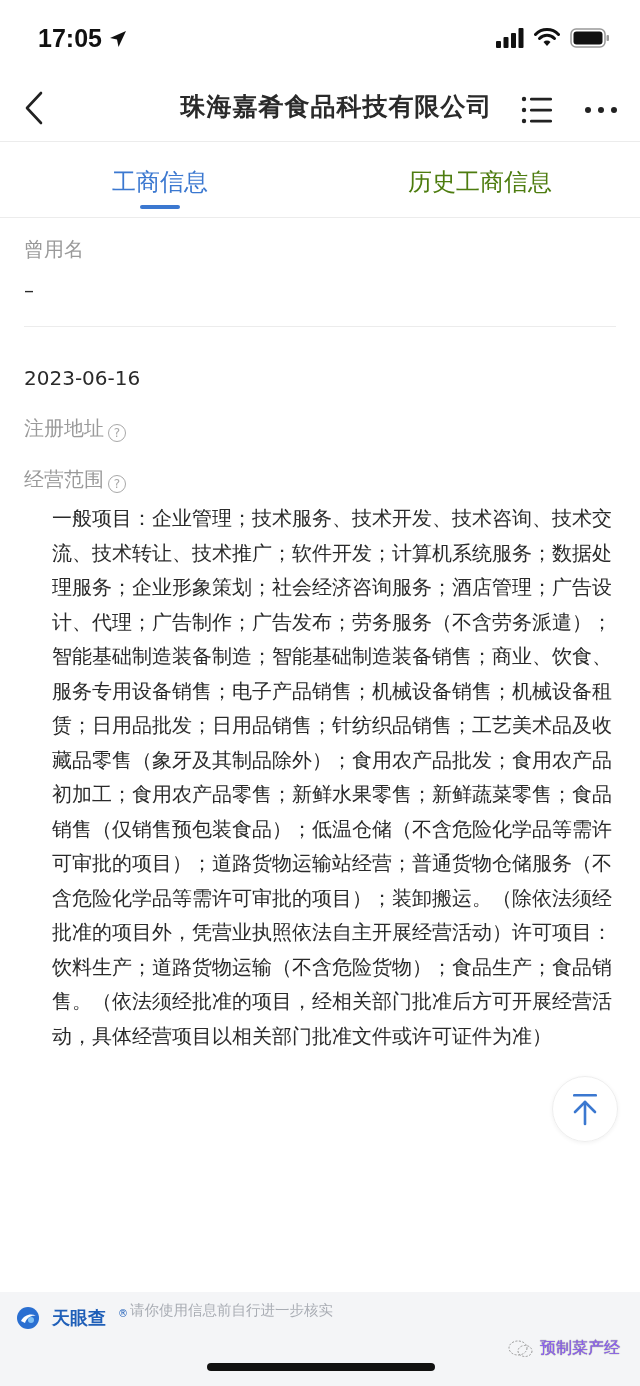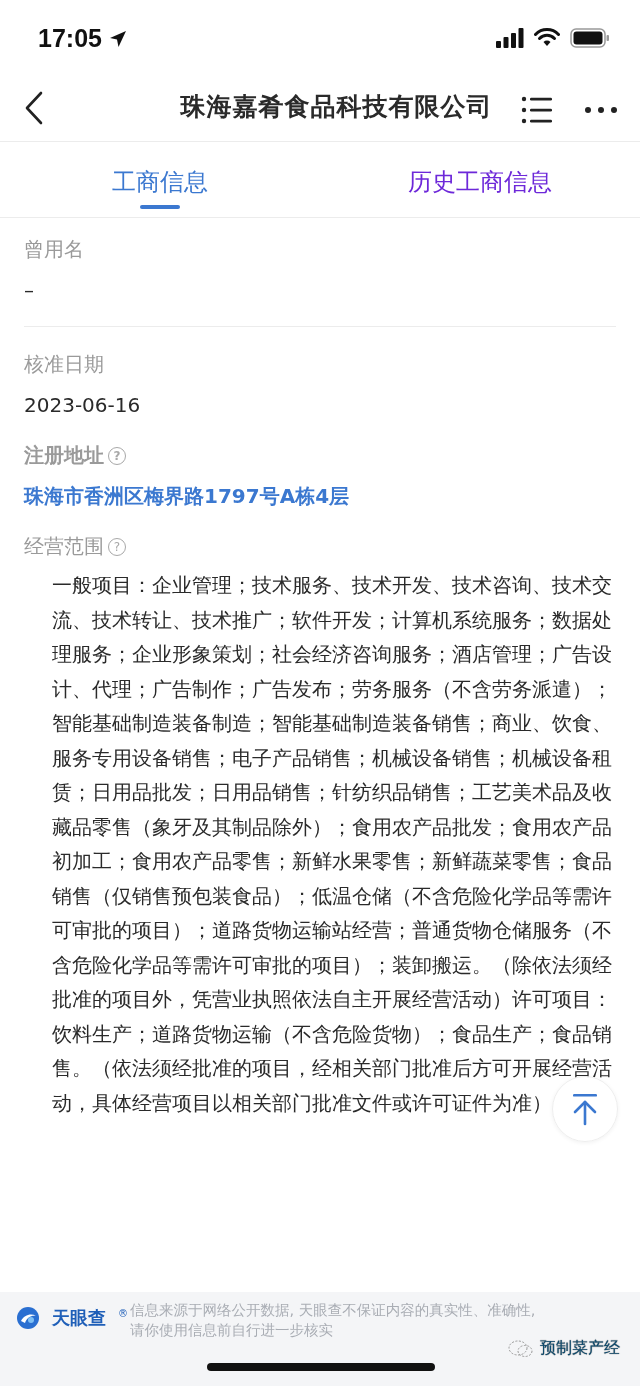--- a/index.html
+++ b/index.html
@@ -51,32 +51,32 @@
     }
 
     
     .tabs {
       position: absolute; left: 0; top: 142px; width: 640px; height: 76px;
       border-bottom: 1px solid #ececec;
       display: flex;
     }
     .tab {
       flex: 1; position: relative; text-align: center; cursor: pointer;
-      font-size: 24px; padding-top: 24px; color: #6d28d9;
+      font-size: 24px; padding-top: 24px; color: #4d7c0f;
     }
     .tab.active { color: #3b78d0; }
     .tab-underline {
       position: absolute; left: 50%; transform: translateX(-50%);
       bottom: 8px; width: 40px; height: 4px; border-radius: 2px; background: #3b78d0;
     }
 
     
     .content { position: absolute; left: 24px; right: 24px; top: 218px; }
     .field-label {
-      font-size: 20px; color: #9a9a9a; display: flex; align-items: center; gap: 4px;
+      font-size: 20px; color: #9a9a9a; display: flex; align-items: flex-end; gap: 4px;
     }
     .field-value {
       font-size: 20px; color: #2a2a2a; margin-top: 14px; line-height: 26px;
     }
     .field-value.link { color: #3b78d0; cursor: pointer; }
     .divider { height: 1px; background: #ececec; margin: 0; }
     .help-icon {
       display: inline-flex; width: 18px; height: 18px; border: 1.5px solid #a8a8a8;
       border-radius: 50%; font-size: 12px; color: #a8a8a8; align-items: center; justify-content: center;
       cursor: pointer; line-height: 1;
@@ -106,21 +106,21 @@
     }
     .footer-logo-text {
       font-size: 18px; font-weight: bold; color: #1f5fb8; letter-spacing: 0px;
     }
     .footer-note {
       position: absolute; left: 130px; top: 8px; right: 6px;
       font-size: 14.5px; color: #a9adb4; line-height: 20px;
     }
     .watermark {
       position: absolute; right: 20px; top: 46px; display: flex; align-items: center; gap: 6px;
-      font-size: 16px; color: #0c4a6e;
+      font-size: 16px; color: #8b5cf6;
       text-shadow: 0 0 1px #888, 0 0 1px #888;
     }
     .home-indicator {
       position: absolute; left: 207px; top: 1363px; width: 228px; height: 8px;
       border-radius: 4px; background: #111;
     }
   </style>
 </head>
 <body>
 
@@ -193,32 +193,28 @@
     <div style="padding-top:18px; height:108px;">
       <div class="field-label">
         <span>曾用名</span>
       </div>
       <div class="field-value">–</div>
     </div>
     <div class="divider"></div>
 
 
     <div style="padding-top:24px;">
-      <div class="field-label">
-        <span>核准日期</span>
-      </div>
       <div class="field-value">2023-06-16</div>
     </div>
 
-    <div style="padding-top:24px;font-weight:bold;">
+    <div style="padding-top:24px;">
       <div class="field-label">
         <span>注册地址</span>
         <span class="help-icon">?</span>
       </div>
-      <div class="field-value link">珠海市香洲区梅界路1797号A栋4层</div>
     </div>
 
     <div style="padding-top:24px;">
       <div class="field-label">
         <span>经营范围</span>
         <span class="help-icon">?</span>
       </div>
       <div class="scope-text">一般项目：企业管理；技术服务、技术开发、技术咨询、技术交流、技术转让、技术推广；软件开发；计算机系统服务；数据处理服务；企业形象策划；社会经济咨询服务；酒店管理；广告设计、代理；广告制作；广告发布；劳务服务（不含劳务派遣）；智能基础制造装备制造；智能基础制造装备销售；商业、饮食、服务专用设备销售；电子产品销售；机械设备销售；机械设备租赁；日用品批发；日用品销售；针纺织品销售；工艺美术品及收藏品零售（象牙及其制品除外）；食用农产品批发；食用农产品初加工；食用农产品零售；新鲜水果零售；新鲜蔬菜零售；食品销售（仅销售预包装食品）；低温仓储（不含危险化学品等需许可审批的项目）；道路货物运输站经营；普通货物仓储服务（不含危险化学品等需许可审批的项目）；装卸搬运。（除依法须经批准的项目外，凭营业执照依法自主开展经营活动）许可项目：饮料生产；道路货物运输（不含危险货物）；食品生产；食品销售。（依法须经批准的项目，经相关部门批准后方可开展经营活动，具体经营项目以相关部门批准文件或许可证件为准）</div>
     </div>
   </div>
@@ -235,21 +231,20 @@
     <div class="footer-logo">
       <svg width="24" height="24" viewBox="0 0 24 24">
         <circle cx="12" cy="12" r="11" fill="#2a6fd1"></circle>
         <path d="M5 15 C8 9, 15 7, 20 10 C16 9, 11 11, 9 17 Z" fill="#ffffff"></path>
         <circle cx="15" cy="14" r="3" fill="#7fc0f5"></circle>
       </svg>
       <span class="footer-logo-text">天眼查</span>
       <span style="font-size:10px;color:#1f5fb8;align-self:flex-start;margin-top:2px;">®</span>
     </div>
     <div class="footer-note">
-      <div>信息来源于网络公开数据, 天眼查不保证内容的真实性、准确性,</div>
       <div>请你使用信息前自行进一步核实</div>
     </div>
     <div class="watermark">
       <svg width="26" height="20" viewBox="0 0 26 20">
         <ellipse cx="10" cy="9" rx="9" ry="7" fill="none" stroke="#999" stroke-width="1" stroke-dasharray="2 1.5"></ellipse>
         <ellipse cx="17" cy="12" rx="7" ry="5.5" fill="none" stroke="#999" stroke-width="1" stroke-dasharray="2 1.5"></ellipse>
       </svg>
       <span>预制菜产经</span>
     </div>
   </div>

